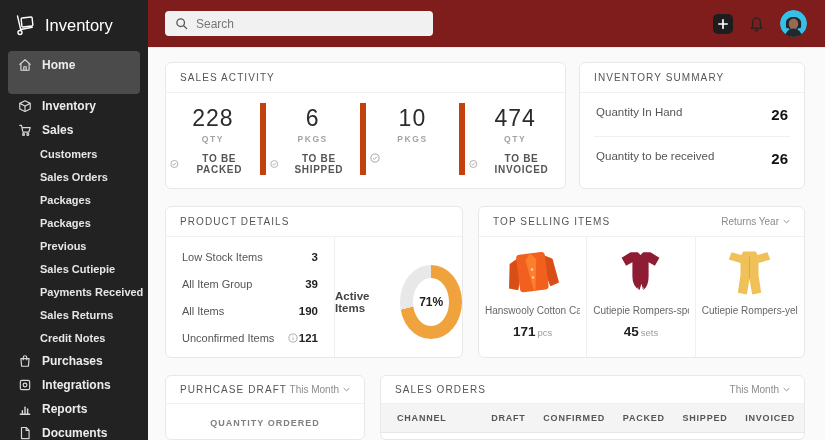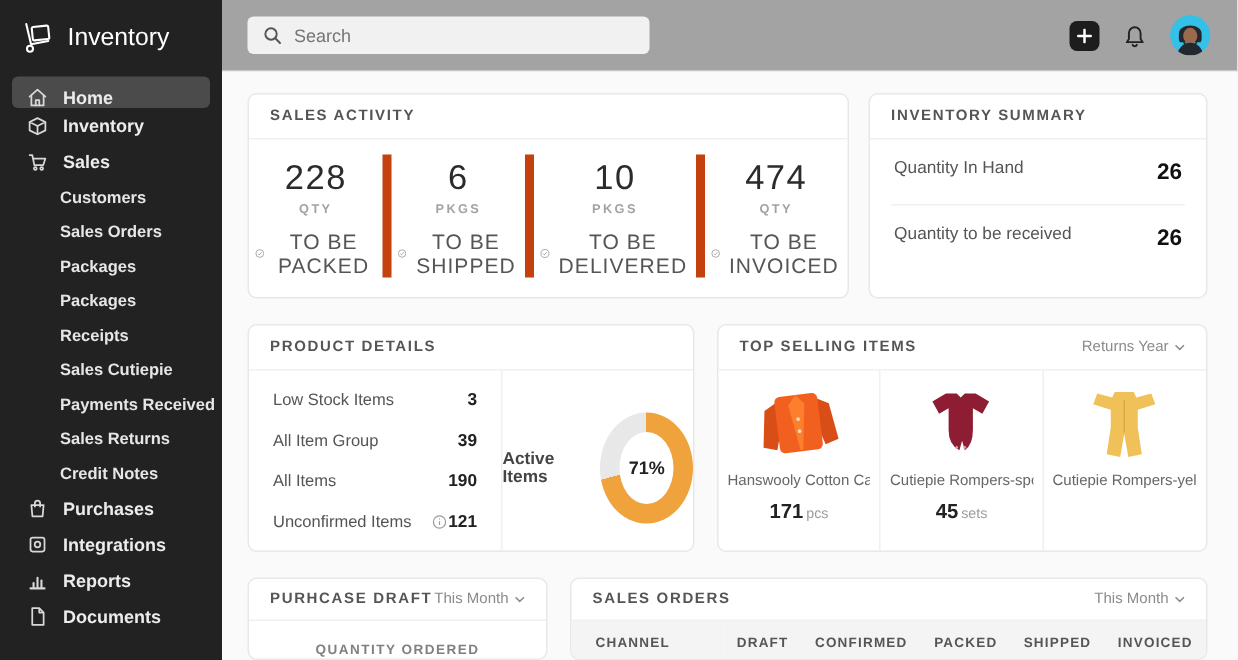--- a/index.html
+++ b/index.html
@@ -18,31 +18,31 @@
   }
   .logo-row { display: flex; align-items: center; gap: 8px; padding: 13px 10px 14px 13px; }
   .logo-text { font-size: 16.5px; color: #ffffff; font-weight: 400; }
   .nav { display: flex; flex-direction: column; }
   .nav-item {
     display: flex; align-items: center; gap: 10px;
     margin: 0 8px; padding: 5px 10px; border-radius: 4px;
     font-size: 12px; font-weight: 600; color: #ececec; cursor: pointer;
     white-space: nowrap;
   }
-  .nav-item.active { background: #4b4b4b; padding-top: 7px; padding-bottom: 0; }
+  .nav-item.active { background: #4b4b4b; padding-top: 7px; padding-bottom: 22px; }
   .nav-item .nicon { width: 14px; height: 14px; display: flex; color: #d8d8d8; }
   .nav-item .nicon svg { width: 14px; height: 14px; }
   .nav-sub {
     margin: 0 8px; padding: 5.5px 10px 5.5px 32px;
     font-size: 11px; font-weight: 600; color: #e6e6e6; cursor: pointer; white-space: nowrap;
   }
   
   .main { flex: 1; display: flex; flex-direction: column; min-width: 0; }
   .topbar {
-    height: 48px; min-height: 48px; background: #a3a3a3;
+    height: 48px; min-height: 48px; background: #7f1d1d;
     border-bottom: 1px solid #ececec;
     display: flex; align-items: center; padding: 0 18px 0 17px;
   }
   .search-box {
     display: flex; align-items: center; gap: 8px;
     background: #f1f1f1; border-radius: 4px;
     width: 268px; height: 25px; padding: 0 10px; color: #666;
   }
   .search-box svg { width: 13px; height: 13px; }
   .search-box input {
@@ -68,34 +68,34 @@
     background: #fafafa;
   }
   .card {
     background: #ffffff; border: 1px solid #e8e8e8; border-radius: 6px;
     overflow: hidden; display: flex; flex-direction: column;
   }
   .card-head {
     display: flex; align-items: center; justify-content: space-between;
     padding: 9px 14px; border-bottom: 1px solid #f0f0f0; min-height: 28px;
   }
-  .card-title { font-size: 10px; font-weight: 700; letter-spacing: 1.1px; color: #555; }
+  .card-title { font-size: 10px; font-weight: 400; letter-spacing: 1.1px; color: #555; }
   .filter { display: flex; align-items: center; gap: 4px; font-size: 10px; color: #8b8b8b; cursor: pointer; white-space: nowrap; }
   .filter svg { width: 7px; height: 5px; }
   .row1 { display: grid; grid-template-columns: 403fr 227fr; gap: 13px; }
   .row2 { display: grid; grid-template-columns: 298fr 327fr; gap: 15px; }
   .row3 { display: grid; grid-template-columns: 200px 1fr; gap: 15px; flex: 1; min-height: 0; }
   
   .stats { display: grid; grid-template-columns: repeat(4, 1fr); padding: 10px 0 13px; }
   .stat { text-align: center; border-right: 6px solid #c2410c; padding: 2px 4px 0; }
   .stat:last-child { border-right: none; }
   .stat-value { font-size: 23px; color: #2b2b2b; letter-spacing: 1px; font-weight: 400; }
   .stat-unit { font-size: 8.5px; color: #a3a3a3; letter-spacing: 1.6px; margin-top: 2px; font-weight: 600; }
   .stat-label {
-    margin-top: 9px; font-size: 14px; color: #555; letter-spacing: .7px; font-weight: 400;
+    margin-top: 9px; font-size: 10px; color: #555; letter-spacing: .7px; font-weight: 700;
     display: flex; align-items: center; justify-content: space-between; gap: 4px;
   }
   .stat-label svg { width: 10px; height: 10px; color: #9b9b9b; }
   
   .sum-row { display: flex; align-items: flex-start; justify-content: space-between; padding: 13px 16px; }
   .sum-label { font-size: 11.5px; color: #555; }
   .sum-value { font-size: 15px; font-weight: 700; color: #111; }
   .sum-divider { border-top: 1px solid #f0f0f0; margin: 0 14px; }
   
   .pd-body { display: flex; flex: 1; }
@@ -183,21 +183,21 @@
             <circle cx="9.5" cy="19.5" r="1.6"></circle>
             <circle cx="16.8" cy="19.5" r="1.6"></circle>
           </svg>
       </span>
       <span>Sales</span>
     </div>
     <div class="nav-sub">Customers</div>
     <div class="nav-sub">Sales Orders</div>
     <div class="nav-sub">Packages</div>
     <div class="nav-sub">Packages</div>
-    <div class="nav-sub">Receipts</div>
+    <div class="nav-sub">Previous</div>
     <div class="nav-sub">Sales Cutiepie</div>
     <div class="nav-sub">Payments Received</div>
     <div class="nav-sub">Sales Returns</div>
     <div class="nav-sub">Credit Notes</div>
     <div class="nav-item">
       <span class="nicon">
         <svg viewBox="0 0 24 24" fill="none" stroke="currentColor" stroke-width="2" stroke-linejoin="round">
             <path d="M5 8h14l-1.2 13H6.2L5 8z"></path>
             <path d="M9 10.5V6a3 3 0 0 1 6 0v4.5"></path>
           </svg>
@@ -302,21 +302,20 @@
             </div>
           </div>
           <div class="stat">
             <div class="stat-value">10</div>
             <div class="stat-unit">PKGS</div>
             <div class="stat-label">
               <svg viewBox="0 0 16 16" fill="none" stroke="currentColor" stroke-width="1.4">
                   <circle cx="8" cy="8" r="6.5"></circle>
                   <path d="M5 8.2l2 2 4-4.4"></path>
                 </svg>
-              <span>TO BE DELIVERED</span>
             </div>
           </div>
           <div class="stat">
             <div class="stat-value">474</div>
             <div class="stat-unit">QTY</div>
             <div class="stat-label">
               <svg viewBox="0 0 16 16" fill="none" stroke="currentColor" stroke-width="1.4">
                   <circle cx="8" cy="8" r="6.5"></circle>
                   <path d="M5 8.2l2 2 4-4.4"></path>
                 </svg>

